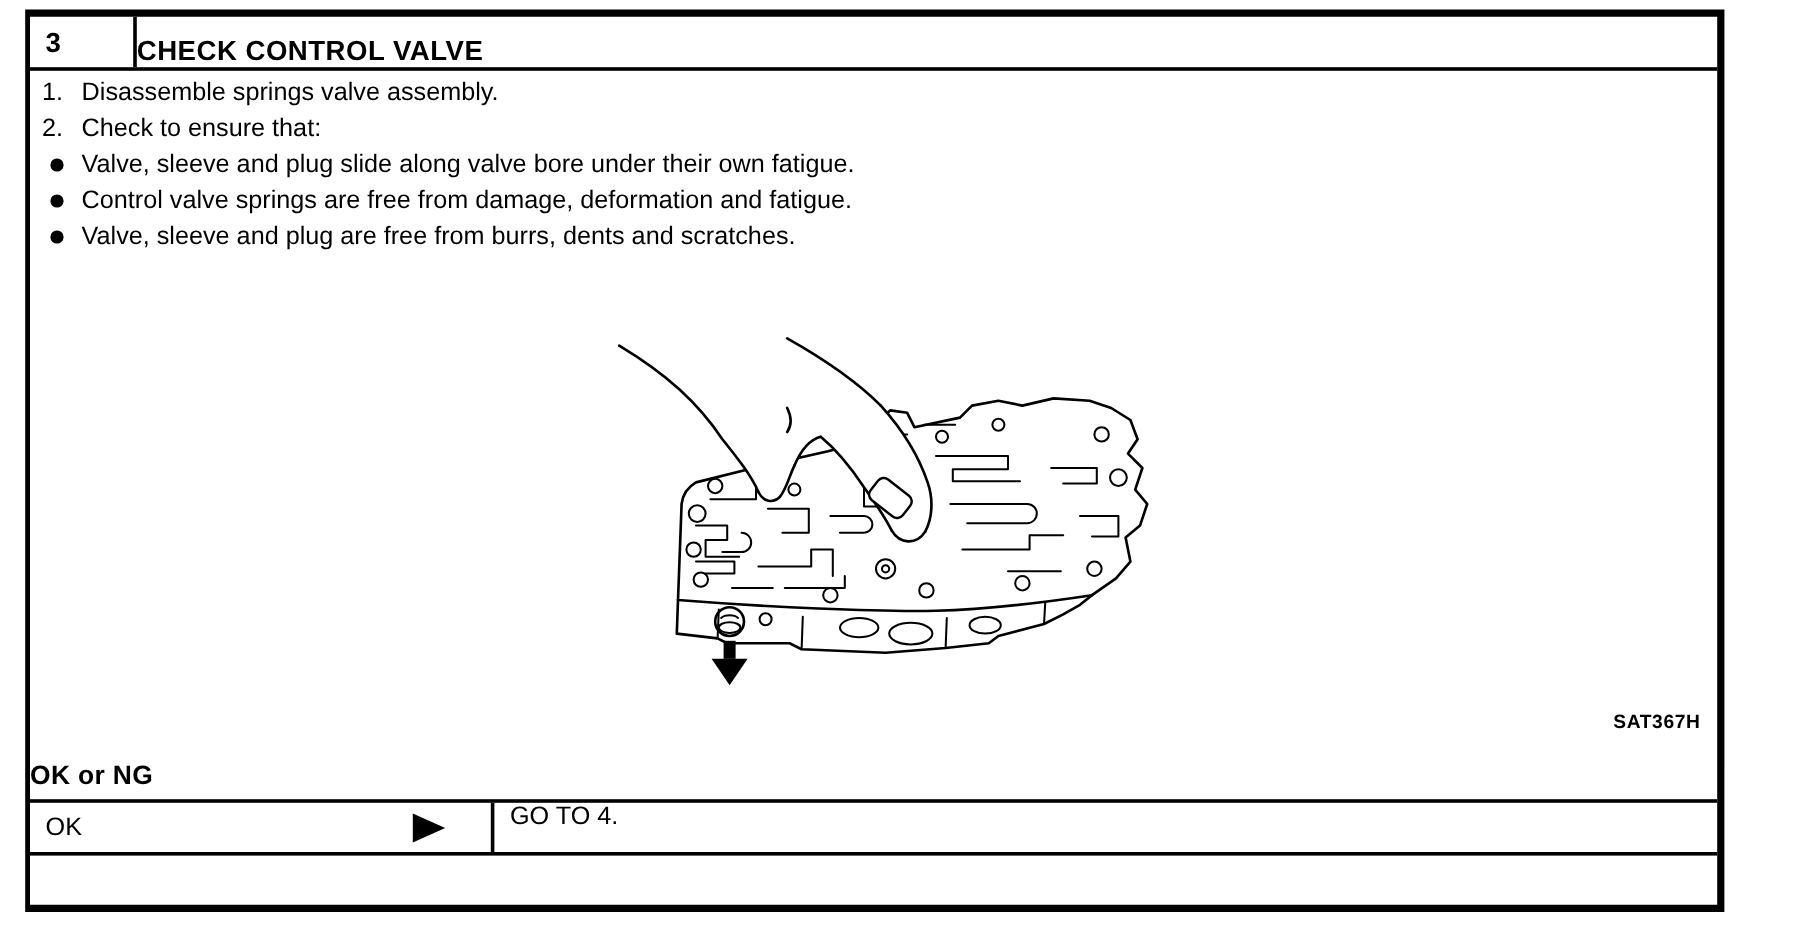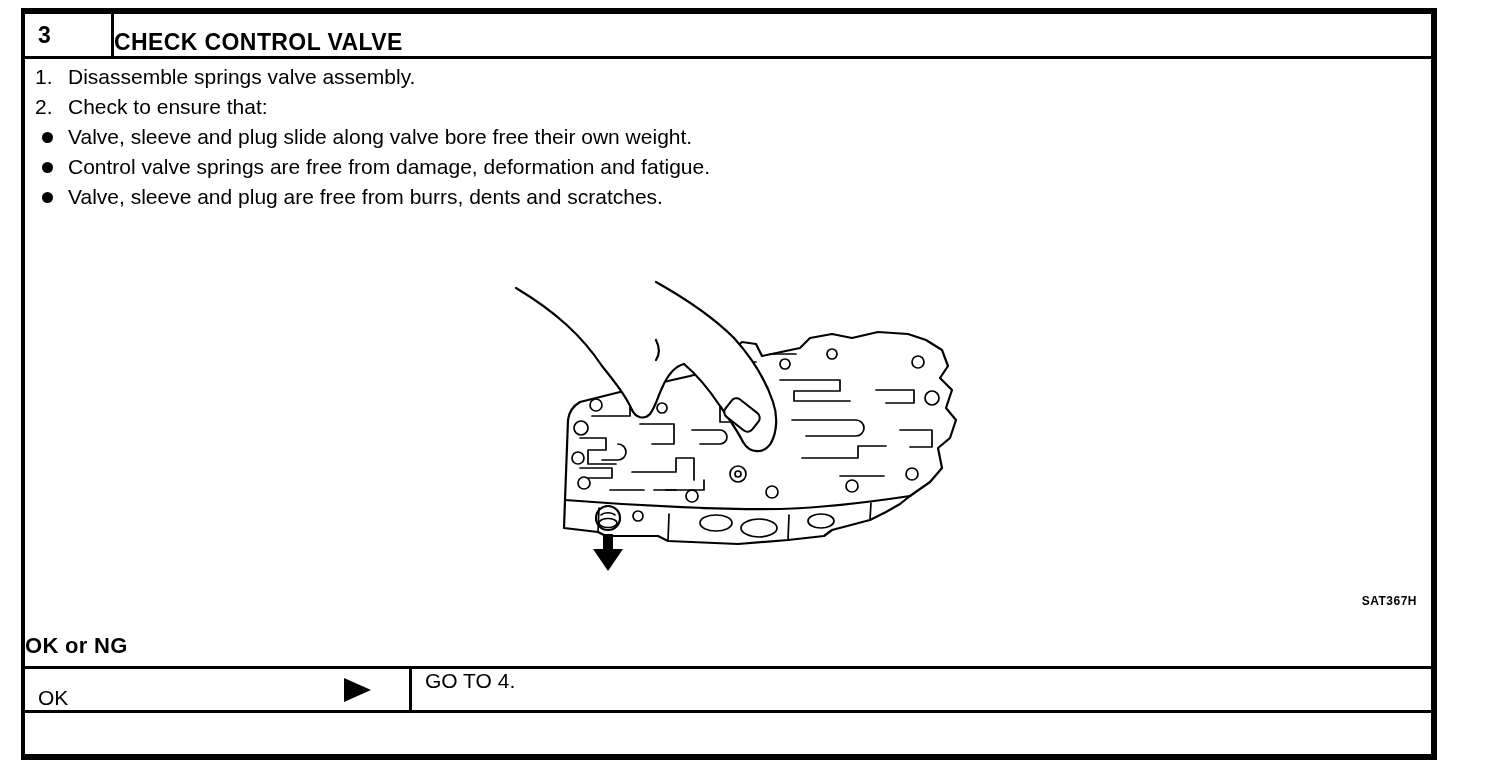--- a/index.html
+++ b/index.html
@@ -37,31 +37,31 @@
   .line{display:flex;align-items:flex-start;line-height:30px;font-size:21px;}
   .marker{width:33px;flex:0 0 auto;}
   .bullet-dot{
     width:11px;height:11px;border-radius:50%;background:#000;
     margin:10px 0 0 7px;flex:0 0 auto;
   }
   .bullet-sp{width:15px;flex:0 0 auto;}
   .figure-wrap{position:absolute;left:455px;top:209px;width:520px;height:330px;}
   .figure-code{
     position:absolute;right:14px;top:535px;
-    font-size:12px;font-weight:bold;letter-spacing:.5px;
+    font-size:16px;font-weight:bold;letter-spacing:.5px;
   }
   .prompt{
     position:absolute;left:0;right:0;bottom:7px;
     text-align:left;font-size:22px;font-weight:bold;letter-spacing:.3px;
   }
   
   .dec-row{height:41px;flex:0 0 auto;border-top:3px solid #000;display:flex;font-size:21px;}
   .dec-label{
     width:387px;flex:0 0 auto;border-right:3px solid #000;box-sizing:border-box;
-    display:flex;align-items:flex-end;padding-left:13px;position:relative;
+    display:flex;align-items:center;padding-left:13px;position:relative;
   }
   .dec-arrow{
     position:absolute;right:38px;top:50%;margin-top:-12px;
     width:0;height:0;
     border-left:27px solid #000;
     border-top:12px solid transparent;
     border-bottom:12px solid transparent;
   }
   .dec-action{flex:1;display:flex;padding-left:13px;}
   svg .ln{fill:none;stroke:#000;stroke-width:1.7;stroke-linecap:round;stroke-linejoin:round;}
@@ -88,21 +88,21 @@
           <span class="marker">1.</span>
           <span>Disassemble springs valve assembly.</span>
         </div>
         <div class="line">
           <span class="marker">2.</span>
           <span>Check to ensure that:</span>
         </div>
         <div class="line">
           <span class="bullet-dot"></span>
           <span class="bullet-sp"></span>
-          <span>Valve, sleeve and plug slide along valve bore free their own weight.</span>
+          <span>Valve, sleeve and plug slide along valve bore under their own fatigue.</span>
         </div>
         <div class="line">
           <span class="bullet-dot"></span>
           <span class="bullet-sp"></span>
           <span>Control valve springs are free from damage, deformation and fatigue.</span>
         </div>
         <div class="line">
           <span class="bullet-dot"></span>
           <span class="bullet-sp"></span>
           <span>Valve, sleeve and plug are free from burrs, dents and scratches.</span>

